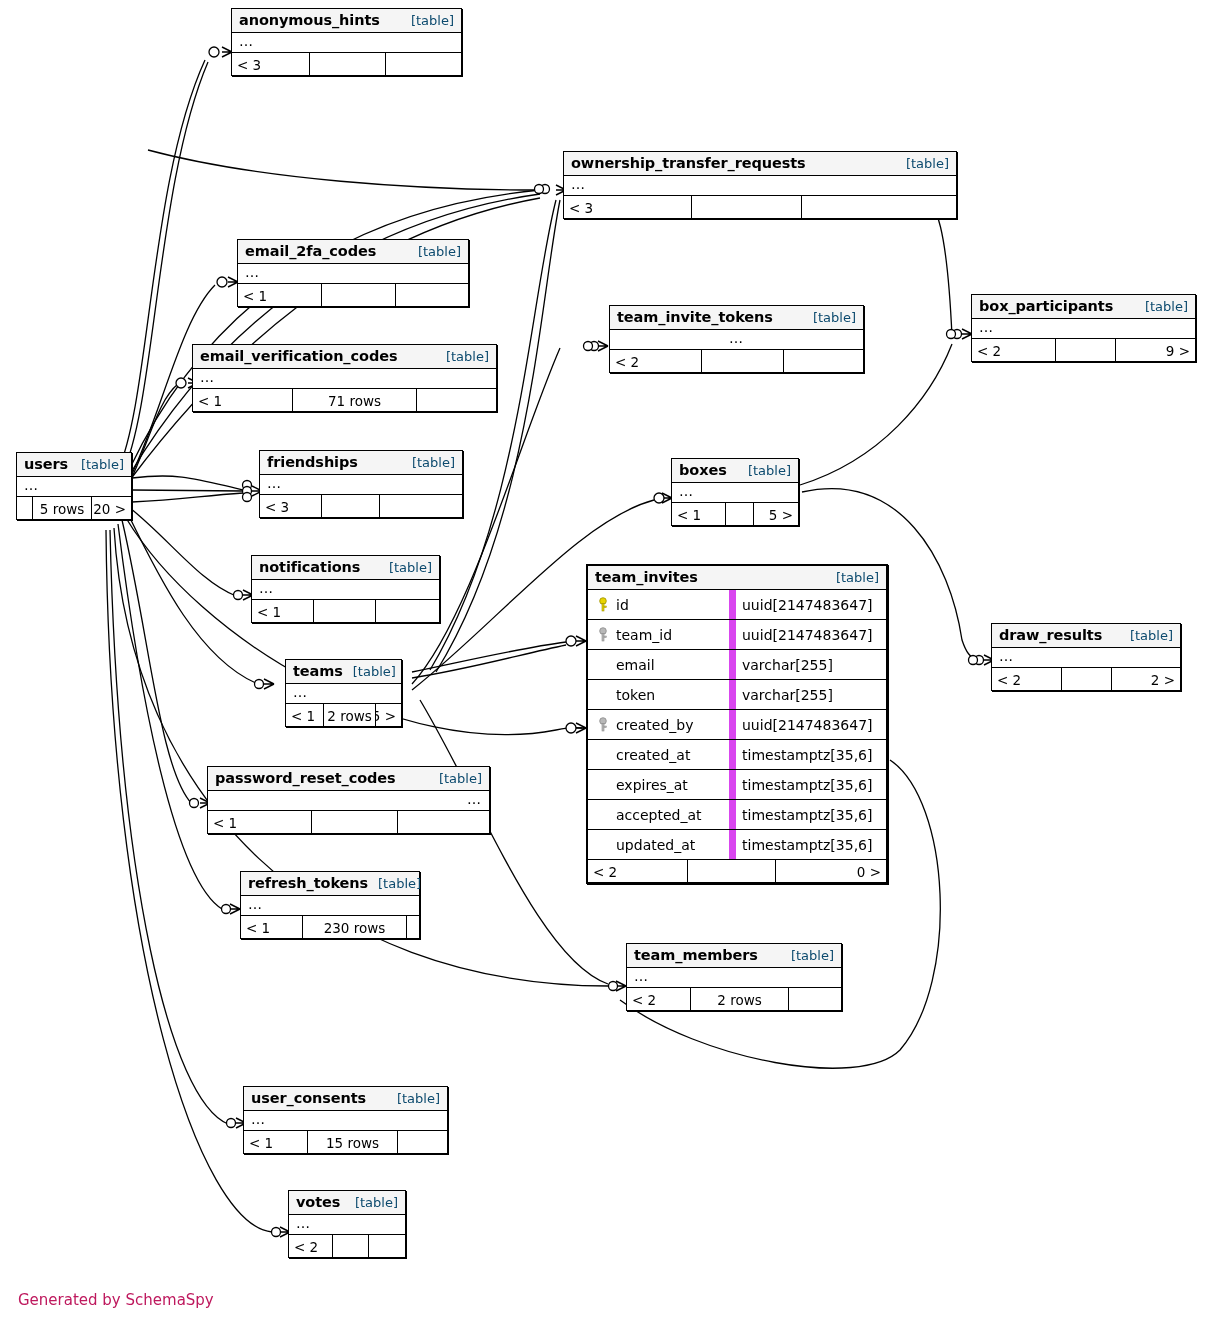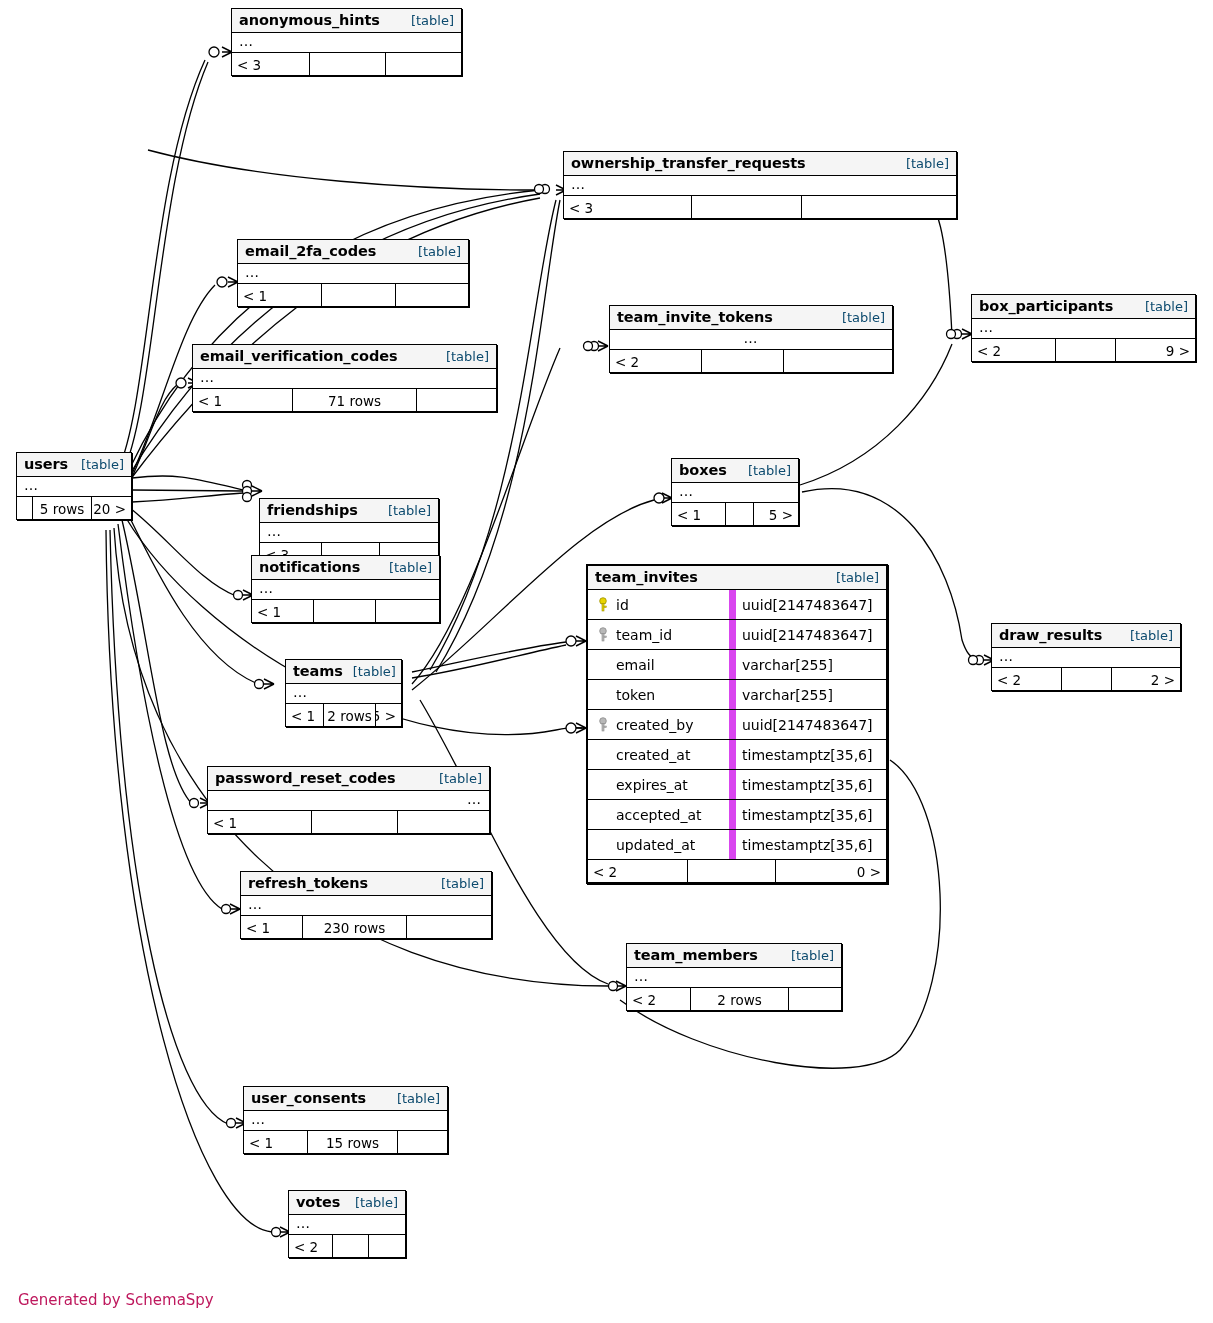--- a/index.html
+++ b/index.html
@@ -276,21 +276,21 @@
       <span class="tbl-kind">[table]</span>
     </div>
     <div class="tbl-ellipsis">…</div>
     <div class="tbl-footer">
       <div class="cell left" style="flex:0 0 84px">&lt; 1</div>
       <div class="cell center" style="flex:0 0 74px"></div>
       <div class="cell right" style="flex:1 1 auto"></div>
     </div>
   </div>
 
-  <div class="table-node" style="left:609px; top:305px; width:284px;text-align:center;">
+  <div class="table-node" style="left:609px; top:305px; width:255px;text-align:center;">
     <div class="tbl-header">
       <span class="tbl-name">team_invite_tokens</span>
       <span class="tbl-kind">[table]</span>
     </div>
     <div class="tbl-ellipsis">…</div>
     <div class="tbl-footer">
       <div class="cell left" style="flex:0 0 92px">&lt; 2</div>
       <div class="cell center" style="flex:0 0 82px"></div>
       <div class="cell right" style="flex:1 1 auto"></div>
     </div>
@@ -328,21 +328,21 @@
       <span class="tbl-kind">[table]</span>
     </div>
     <div class="tbl-ellipsis">…</div>
     <div class="tbl-footer">
       <div class="cell left" style="flex:0 0 16px"></div>
       <div class="cell center" style="flex:0 0 59px">5 rows</div>
       <div class="cell right" style="flex:1 1 auto">20 &gt;</div>
     </div>
   </div>
 
-  <div class="table-node" style="left:259px; top:450px; width:180px;margin-top:48px;">
+  <div class="table-node" style="left:259px; top:450px; width:204px;">
     <div class="tbl-header">
       <span class="tbl-name">friendships</span>
       <span class="tbl-kind">[table]</span>
     </div>
     <div class="tbl-ellipsis">…</div>
     <div class="tbl-footer">
       <div class="cell left" style="flex:0 0 62px">&lt; 3</div>
       <div class="cell center" style="flex:0 0 58px"></div>
       <div class="cell right" style="flex:1 1 auto"></div>
     </div>
@@ -501,21 +501,21 @@
       <span class="tbl-kind">[table]</span>
     </div>
     <div class="tbl-ellipsis">…</div>
     <div class="tbl-footer">
       <div class="cell left" style="flex:0 0 104px">&lt; 1</div>
       <div class="cell center" style="flex:0 0 86px"></div>
       <div class="cell right" style="flex:1 1 auto"></div>
     </div>
   </div>
 
-  <div class="table-node" style="left:240px; top:871px; width:252px;">
+  <div class="table-node" style="left:240px; top:871px; width:180px;">
     <div class="tbl-header">
       <span class="tbl-name">refresh_tokens</span>
       <span class="tbl-kind">[table]</span>
     </div>
     <div class="tbl-ellipsis">…</div>
     <div class="tbl-footer">
       <div class="cell left" style="flex:0 0 62px">&lt; 1</div>
       <div class="cell center" style="flex:0 0 104px">230 rows</div>
       <div class="cell right" style="flex:1 1 auto"></div>
     </div>

